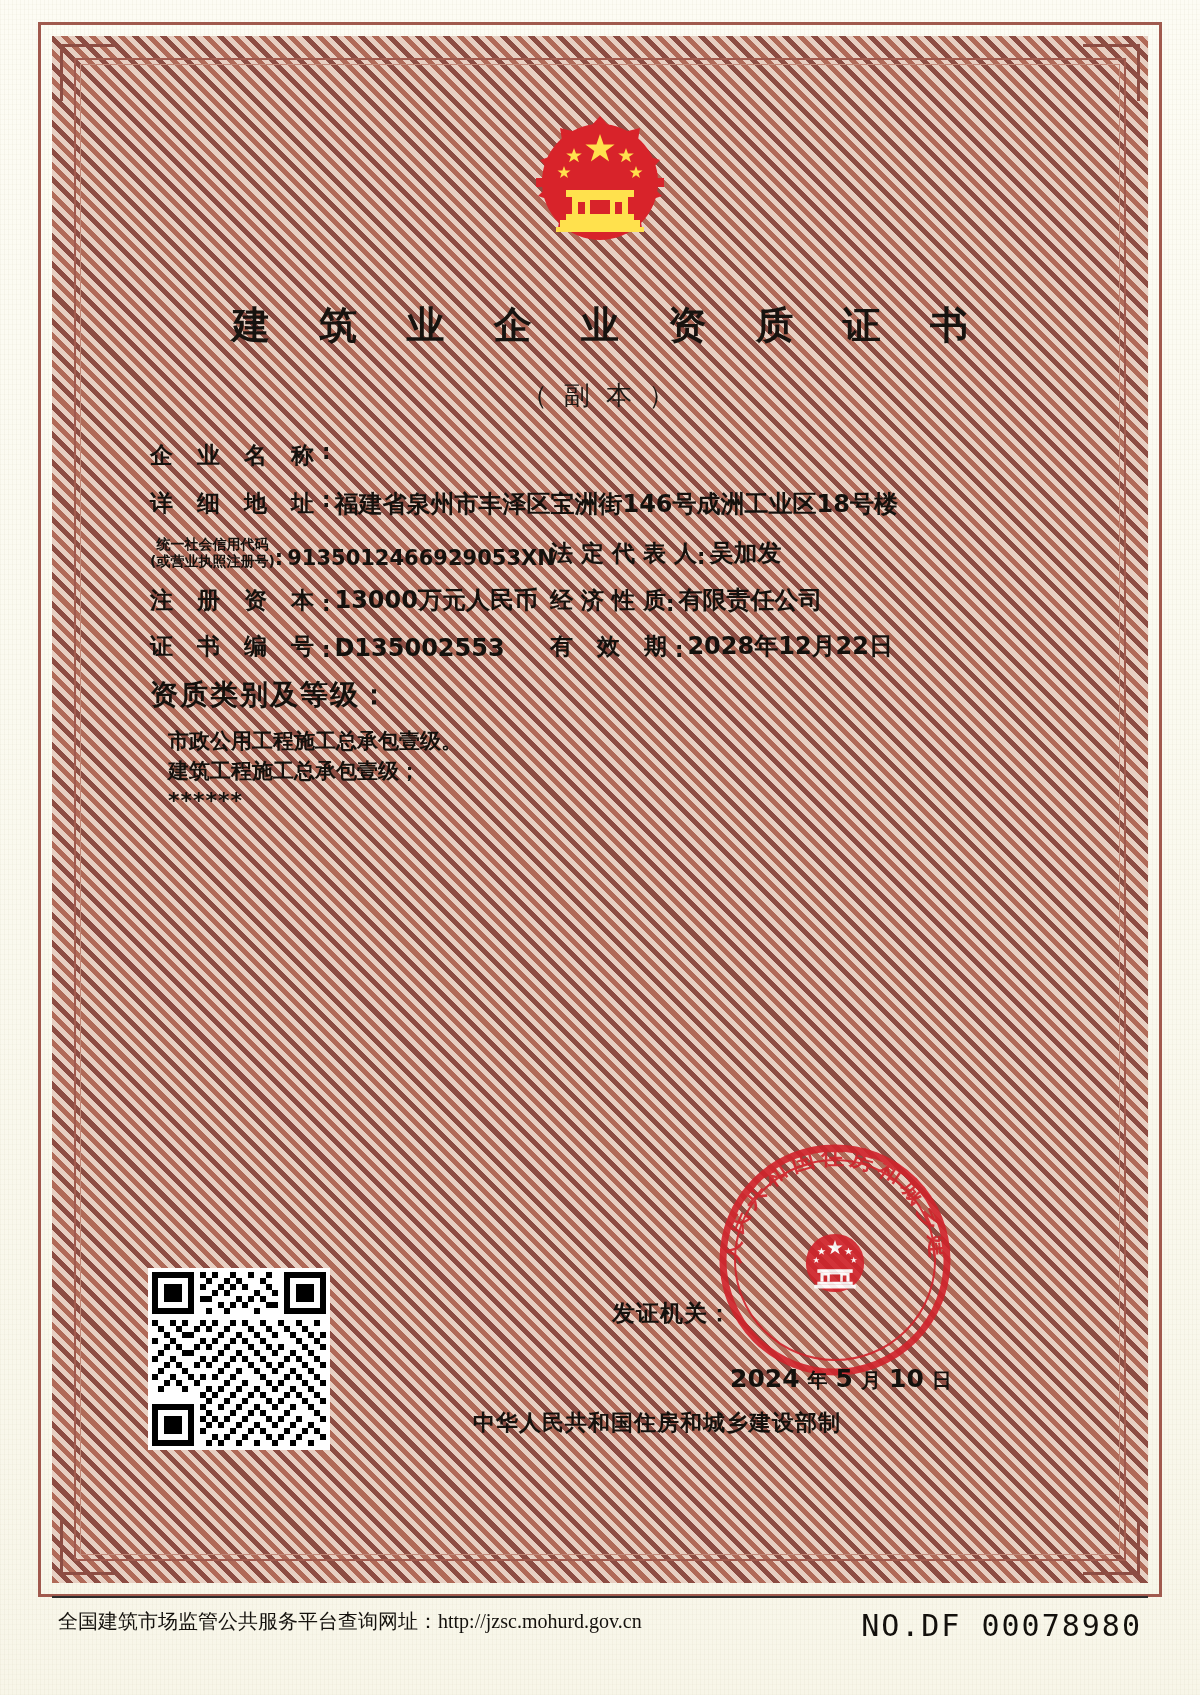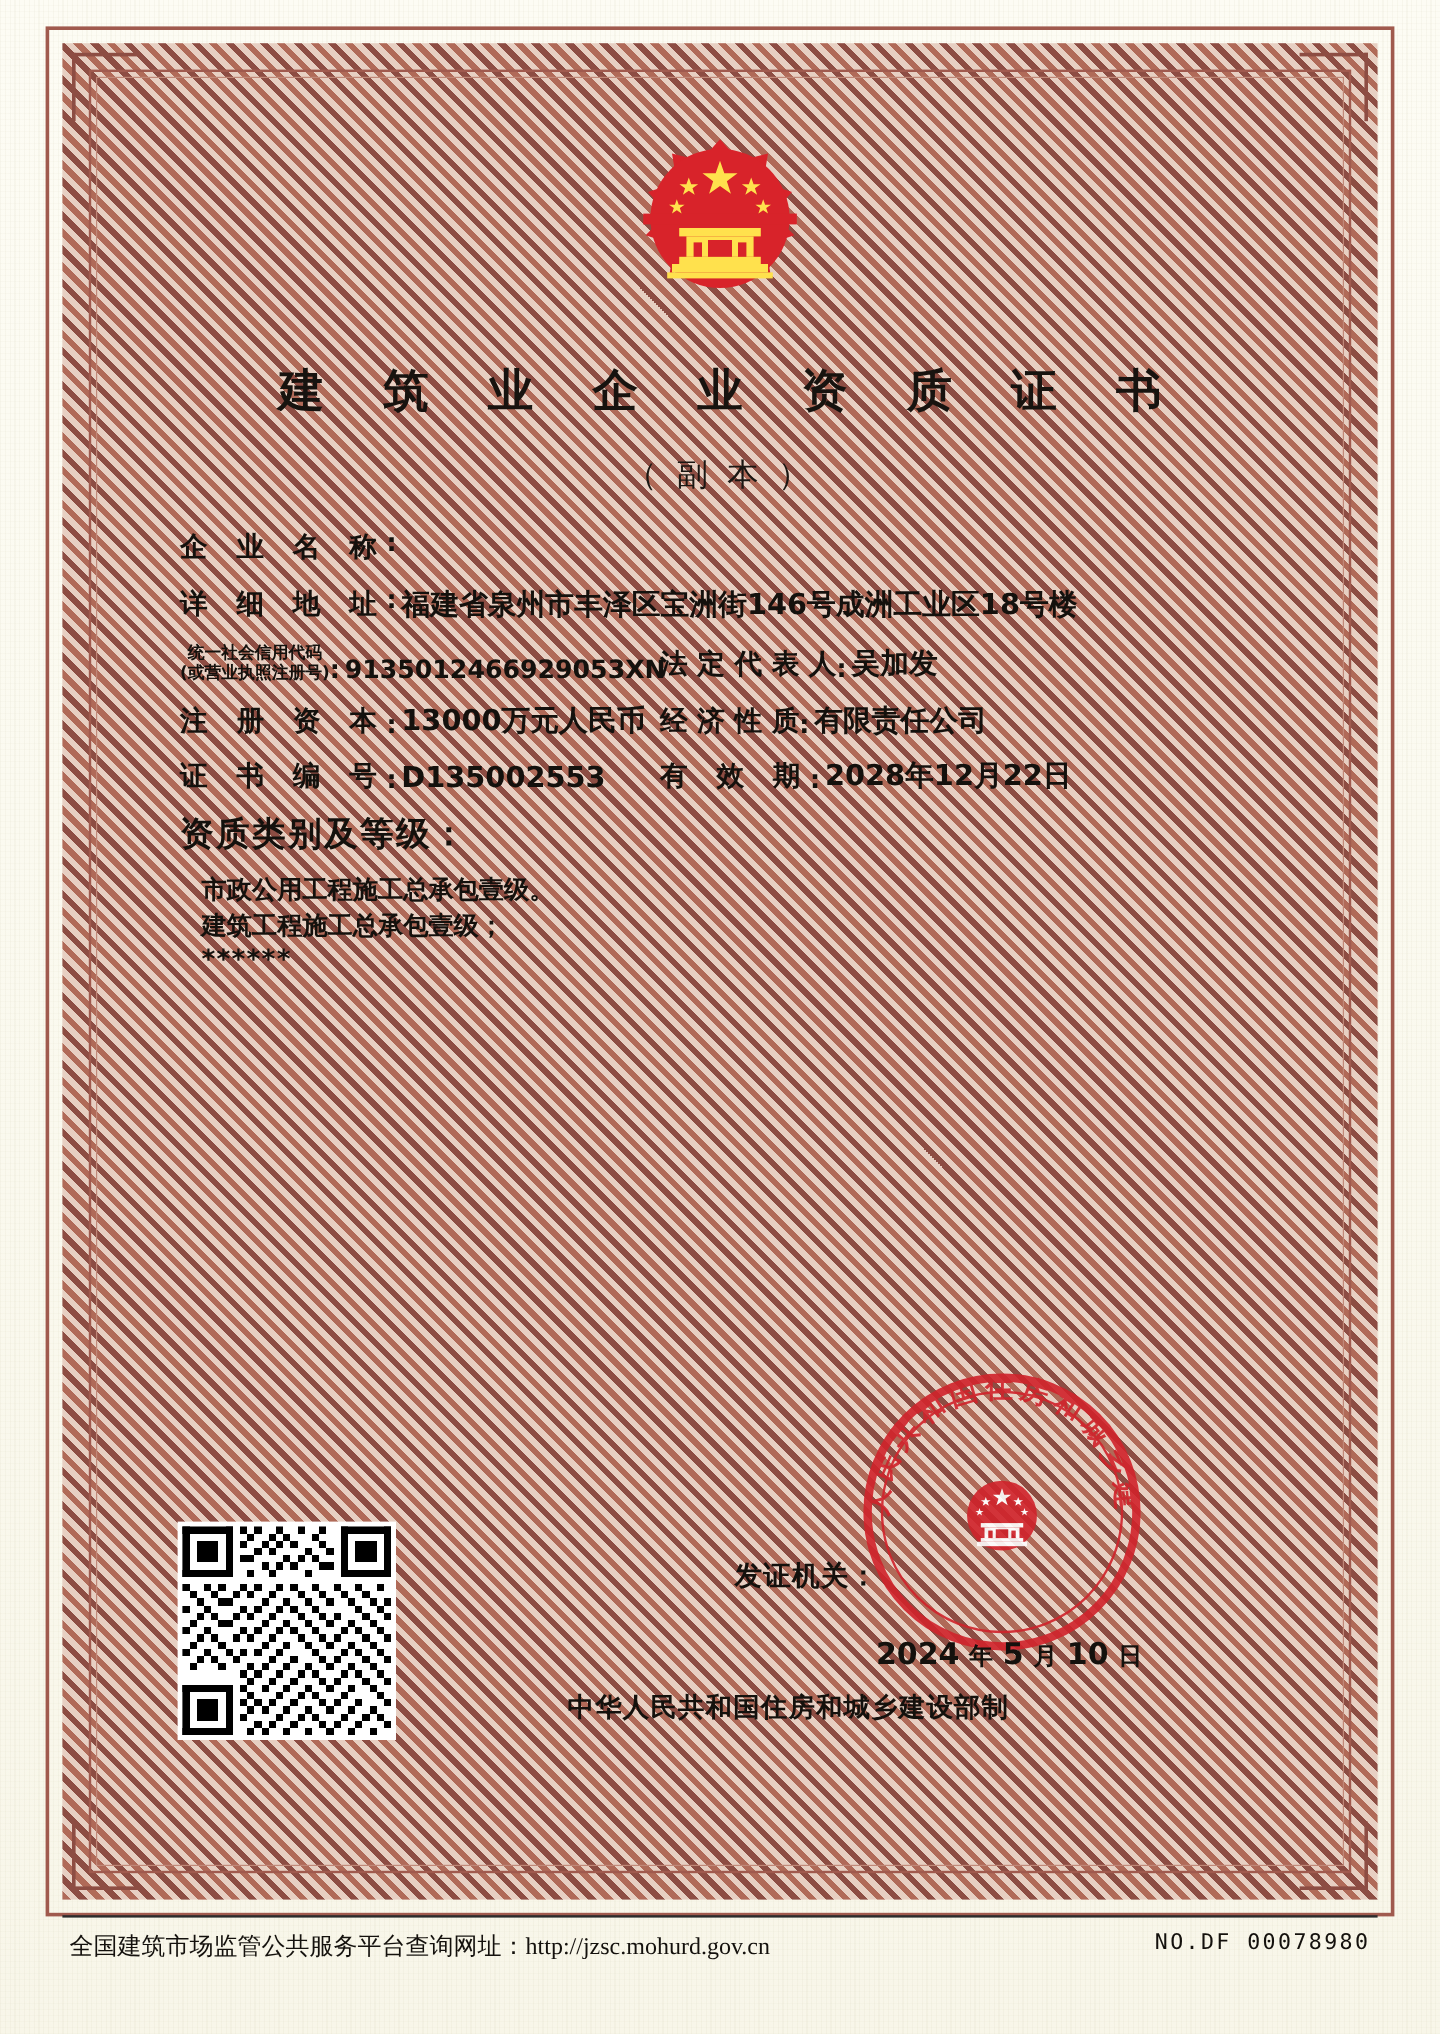--- a/index.html
+++ b/index.html
@@ -282,21 +282,21 @@
     display: flex;
     justify-content: space-between;
     align-items: flex-start;
     font-family: "DejaVu Sans", sans-serif;
     font-size: 20px;
     color: #14110d;
   }
   .footer .url { font-family: "Liberation Serif", serif; }
   .footer .no {
     font-family: "DejaVu Sans Mono", monospace;
-    font-size: 18px;
+    font-size: 30px;
     letter-spacing: 2px;
   }
 </style>
 </head>
 <body>
 
 <div class="page">
   <div class="paper-texture"></div>
 
   <div class="watermarks">

